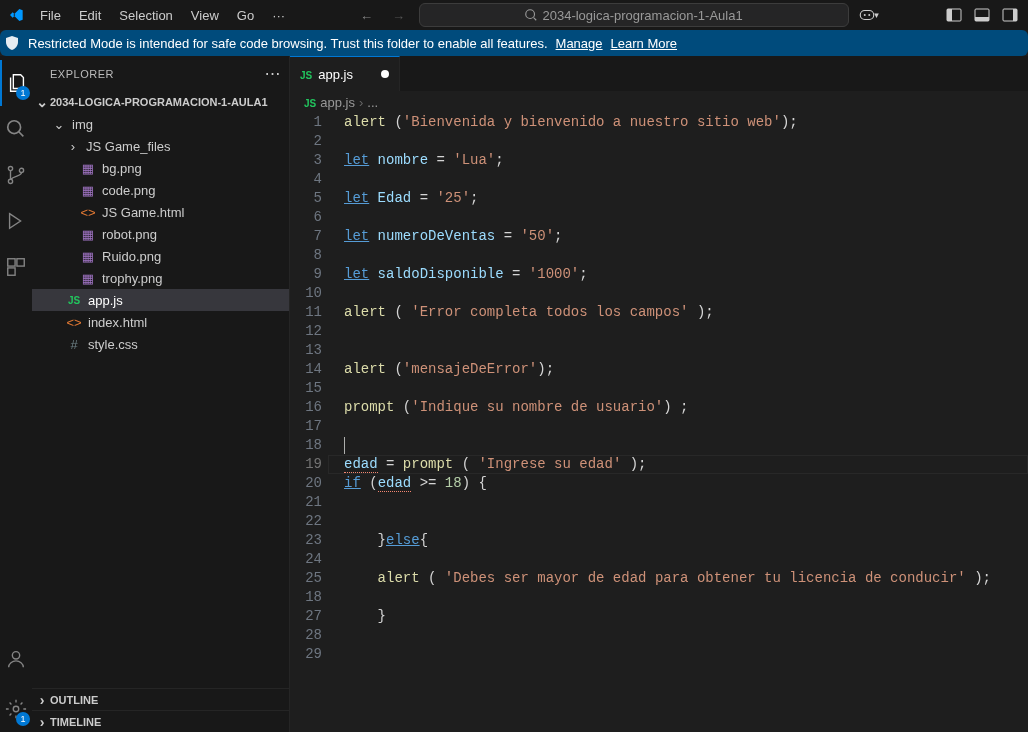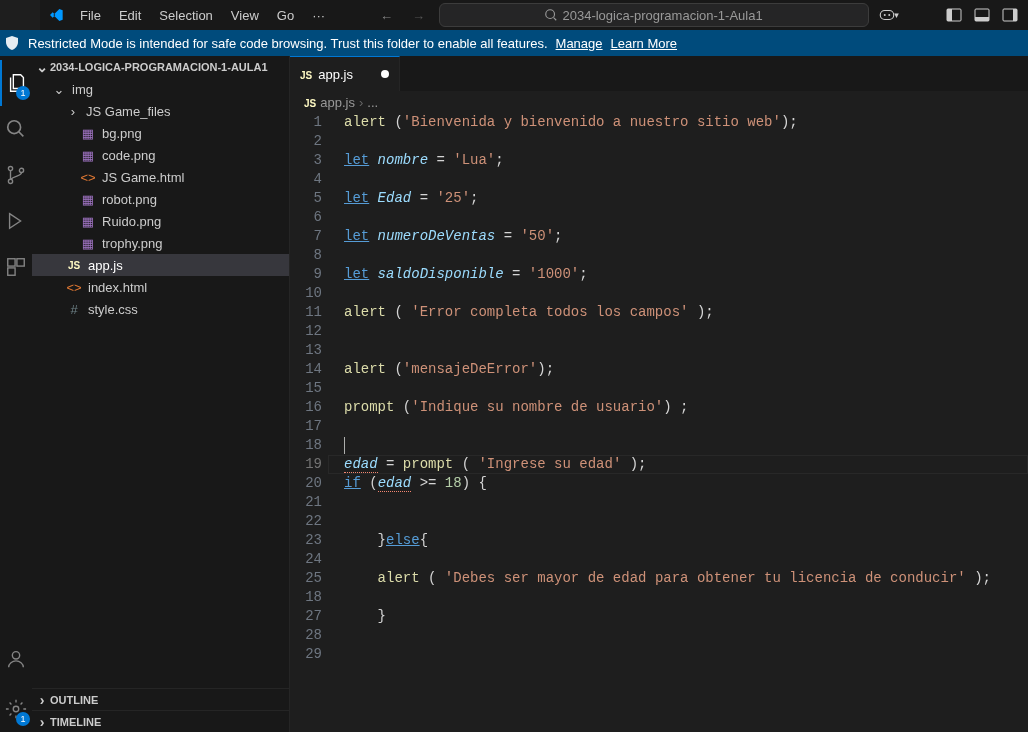--- a/index.html
+++ b/index.html
@@ -14,21 +14,20 @@
   display: flex;
   flex-direction: column;
 }
 .titlebar {
   height: 30px;
   background: #181818;
   display: flex;
   align-items: center;
   padding: 0 6px;
   gap: 2px;
-  margin-left: 40px;
 }
 .vscode-logo {
   width: 16px;
   height: 16px;
   margin: 0 6px 0 2px;
 }
 .menu-item {
   padding: 4px 8px;
   color: #cccccc;
   cursor: pointer;
@@ -77,20 +76,21 @@
   border-radius: 4px;
 }
 .infobar {
   height: 26px;
   background: #004b7c;
   display: flex;
   align-items: center;
   padding: 0 10px 0 4px;
   gap: 8px;
   color: #fff;
+  border-radius: 6px;
 }
 .infobar a {
   text-decoration: underline;
   cursor: pointer;
 }
 .main {
   flex: 1;
   display: flex;
   overflow: hidden;
 }
@@ -245,26 +245,26 @@
 .cursor {
   display: inline-block;
   width: 1px;
   height: 17px;
   background: #aeafad;
   vertical-align: middle;
 }
 .err-underline { border-bottom: 1px dotted #f48771; }
 .tk-kw { color: #569cd6; text-decoration: underline; }
 .tk-fn { color: #dcdcaa; }
-.tk-var { color: #9cdcfe; font-style: italic; }
+.tk-var { color: #9cdcfe; }
 .tk-str { color: #ce9178; }
 .tk-num { color: #b5cea8; }
 .tk-pun { color: #d4d4d4; }
 .tk-op { color: #d4d4d4; }
-.js-y { color: #fef9c3; }
+.js-y { color: #22c55e; }
 .html-o { color: #e37933; }
 .css-h { color: #6d8086; }
 .img-p { color: #a074c4; }
 </style>
 </head>
 <body>
 
 <div class="titlebar">
   <svg class="vscode-logo" viewBox="0 0 24 24">
       <path fill="#0098ff" d="M17 3l5 2v14l-5 2-9-9 9-9zM7 8l-4 4 4 4 4-4-4-4z"></path>
@@ -369,20 +369,24 @@
     <div class="activity-item">
       <svg width="22" height="22" viewBox="0 0 24 24">
           <circle cx="12" cy="12" r="3" fill="none" stroke="currentColor" stroke-width="1.5"></circle>
           <path fill="none" stroke="currentColor" stroke-width="1.5" d="M12 2v3M12 19v3M4 12H1M23 12h-3M5 5l2 2M17 17l2 2M5 19l2-2M17 7l2-2"></path>
         </svg>
       <span class="badge">1</span>
     </div>
   </div>
 
   <div class="sidebar">
+    <div class="sidebar-header">
+      <span>EXPLORER</span>
+      <span class="sidebar-actions">⋯</span>
+    </div>
     <div class="section-header">
       <span class="chev">⌄</span>
       <span>2034-LOGICA-PROGRAMACION-1-AULA1</span>
     </div>
     <div class="tree">
       <div class="tree-item">
         <span class="indent" style="width:14px"></span>
           <span class="chev">⌄</span>
         <span class="label">img</span>
       </div>

